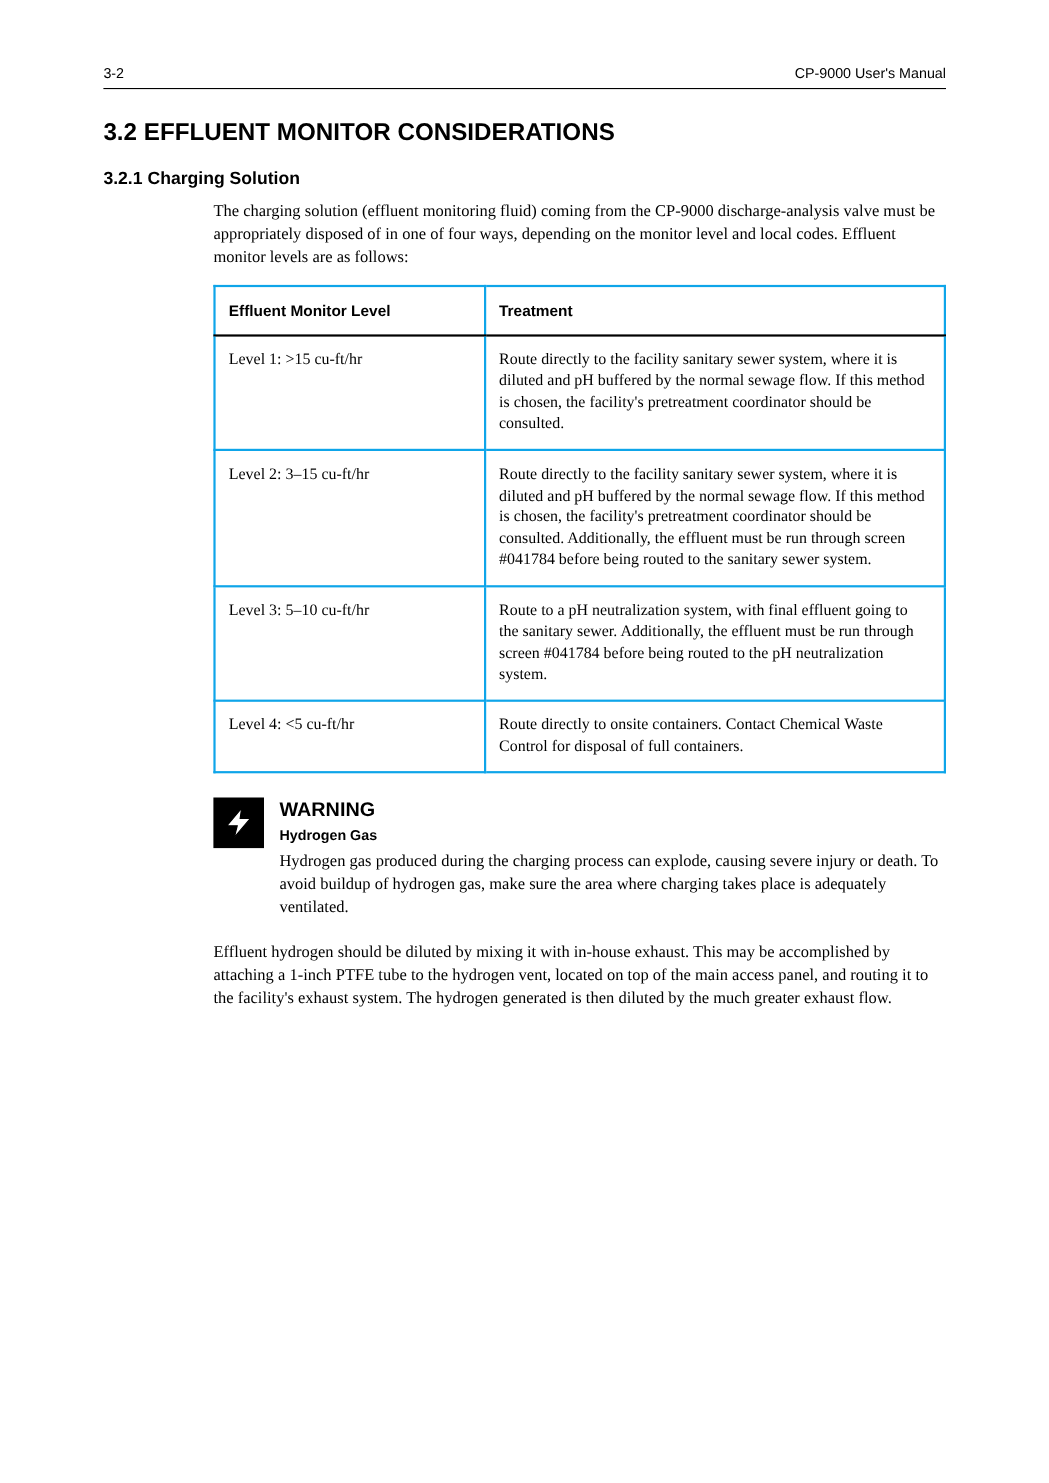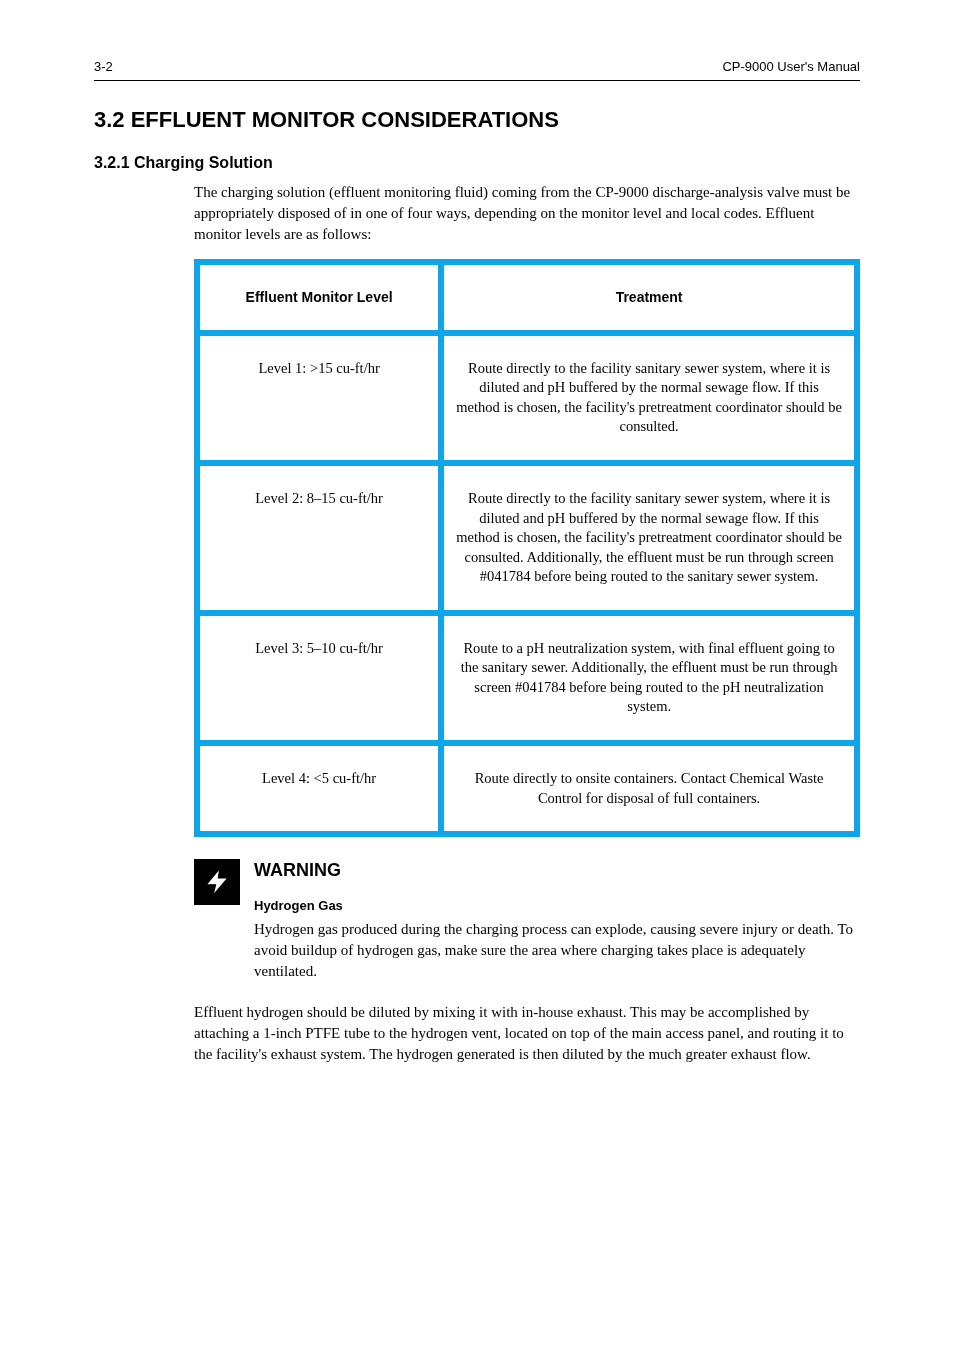--- a/index.html
+++ b/index.html
@@ -54,26 +54,26 @@
     margin-bottom: 14px;
     line-height: 1.4;
   }
   table.levels {
     border-collapse: collapse;
     width: 100%;
     margin-top: 10px;
     margin-bottom: 22px;
   }
   table.levels th, table.levels td {
-    border: 6px solid #0ea5e9;
-    padding: 23px 12px;
+    border: 2px solid #0ea5e9;
+    padding: 12px 12px;
     font-family: "Times New Roman", Times, serif;
     font-size: 14.5px;
     vertical-align: top;
-    text-align: center;
+    text-align: left;
   }
   table.levels th {
     font-weight: bold;
     border-bottom: 2px solid #000;
     font-family: Arial, Helvetica, sans-serif;
     font-size: 14px;
   }
   table.levels col.col1 { width: 37%; }
   table.levels col.col2 { width: 63%; }
   .warning-row {
@@ -97,21 +97,21 @@
     font-family: Arial, Helvetica, sans-serif;
     font-weight: bold;
     font-size: 18px;
     line-height: 1;
     margin-top: 2px;
   }
   .warning-sub {
     font-family: Arial, Helvetica, sans-serif;
     font-weight: bold;
     font-size: 13px;
-    margin-top: 18px;
+    margin-top: 6px;
   }
   .warning-text {
     font-family: "Times New Roman", Times, serif;
     font-size: 15px;
     line-height: 1.4;
     margin-top: 4px;
   }
   .footer-row {
     position: absolute;
     bottom: 52px;
@@ -151,21 +151,21 @@
           <th>Effluent Monitor Level</th>
           <th>Treatment</th>
         </tr>
       </thead>
       <tbody>
         <tr>
           <td>Level 1:  &gt;15 cu-ft/hr</td>
           <td>Route directly to the facility sanitary sewer system, where it is diluted and pH buffered by the normal sewage flow. If this method is chosen, the facility's pretreatment coordinator should be consulted.</td>
         </tr>
         <tr>
-          <td>Level 2:  8–15 cu-ft/hr</td>
+          <td>Level 2:  3–15 cu-ft/hr</td>
           <td>Route directly to the facility sanitary sewer system, where it is diluted and pH buffered by the normal sewage flow. If this method is chosen, the facility's pretreatment coordinator should be consulted. Additionally, the effluent must be run through screen #041784 before being routed to the sanitary sewer system.</td>
         </tr>
         <tr>
           <td>Level 3:  5–10 cu-ft/hr</td>
           <td>Route to a pH neutralization system, with final effluent going to the sanitary sewer. Additionally, the effluent must be run through screen #041784 before being routed to the pH neutralization system.</td>
         </tr>
         <tr>
           <td>Level 4:  &lt;5 cu-ft/hr</td>
           <td>Route directly to onsite containers. Contact Chemical Waste Control for disposal of full containers.</td>
         </tr>

